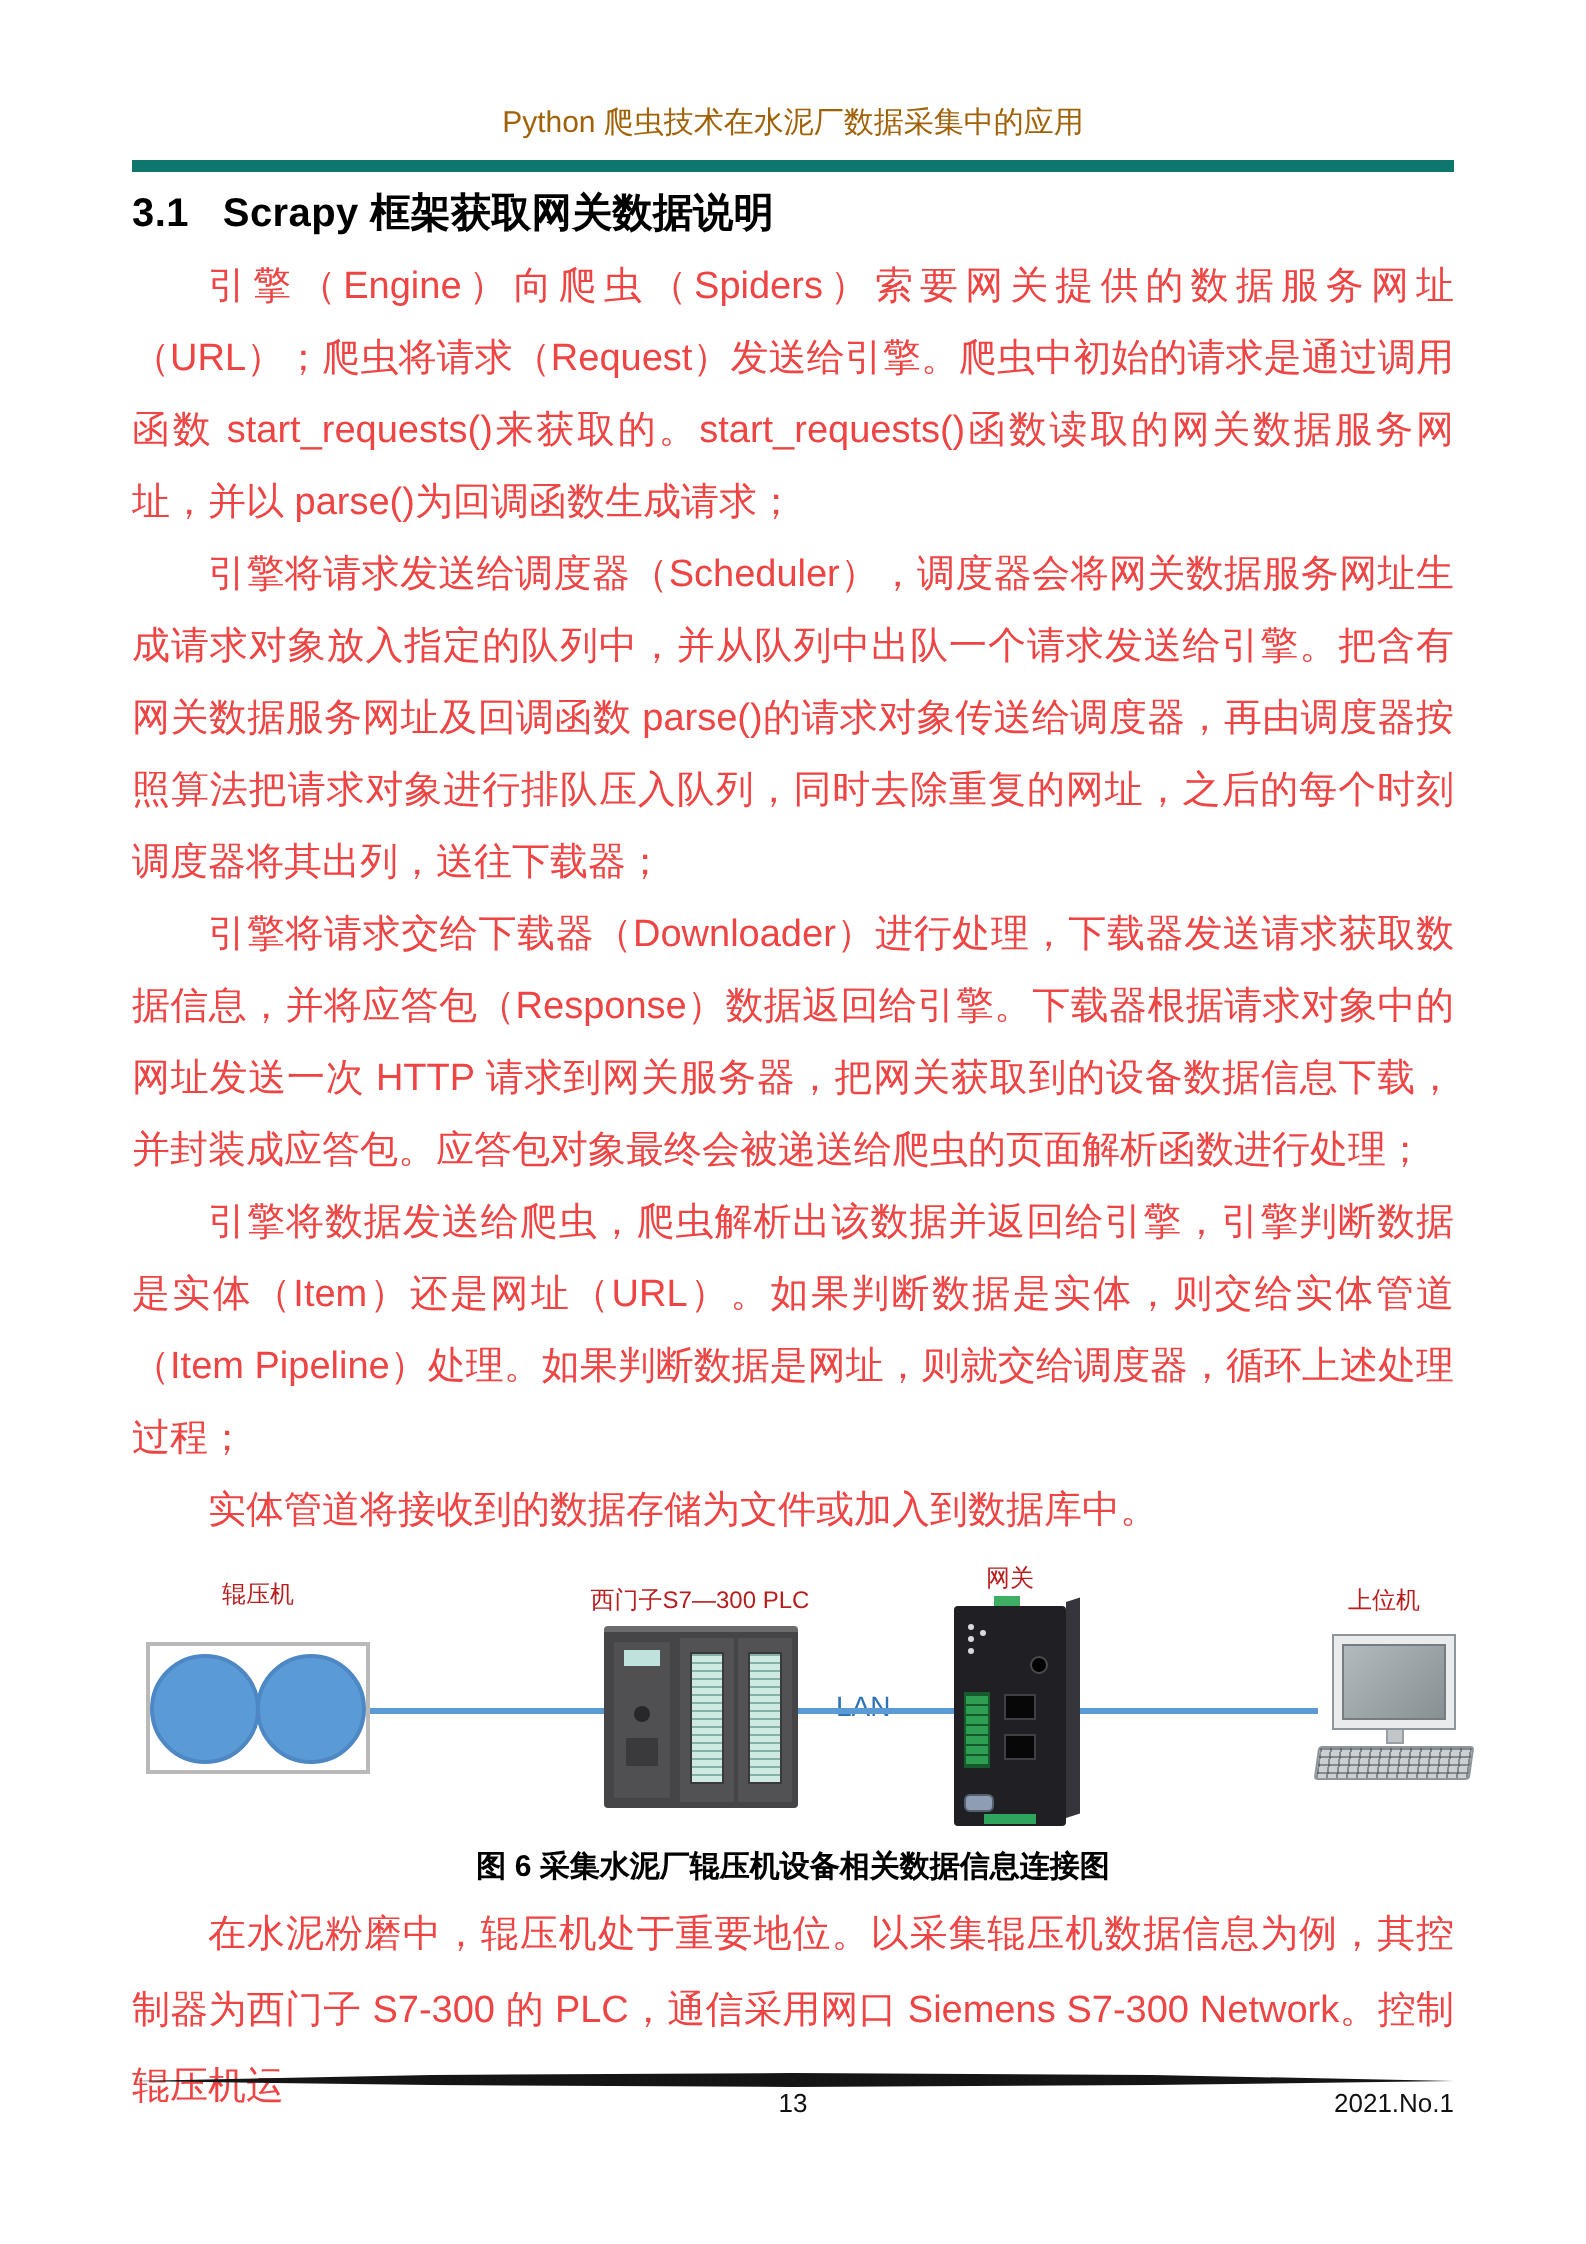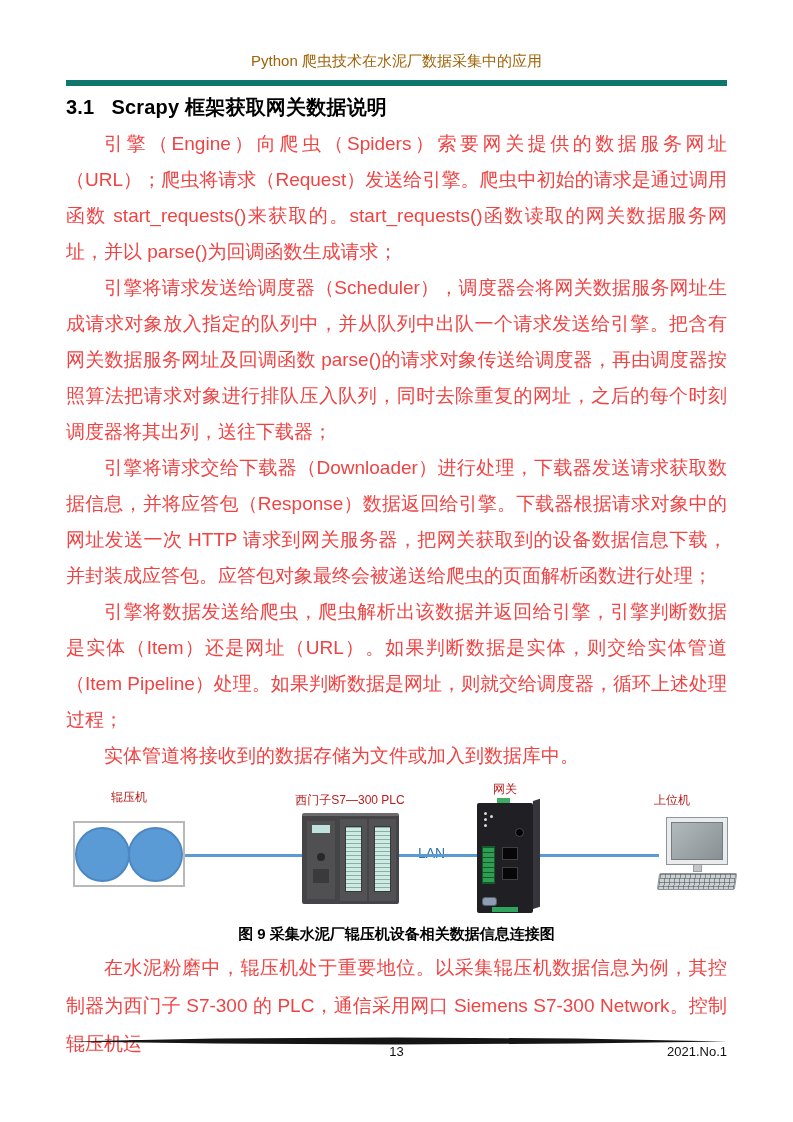--- a/index.html
+++ b/index.html
@@ -26,21 +26,21 @@
     margin:0; color:#ef4444;
   }
   p.body-par.after-fig { line-height:38px; margin-top:4px; }
 
   
   .diagram { position:relative; height:136px; margin-top:9px; }
   .dev-label { position:absolute; font-size:12px; font-weight:500; color:#b91c1c; text-align:center; }
   .lbl-roller { left:7px;  top:6px;  width:112px; }
   .lbl-plc    { left:218px; top:9px;  width:132px; }
   .lbl-gw     { left:405px; top:-2px; width:68px; }
-  .lbl-host   { left:572px; top:9px;  width:68px; }
+  .lbl-host   { left:592px; top:9px;  width:68px; }
   .lan-label  { position:absolute; left:352px; top:62px; font-size:14px; font-weight:500; color:#2E74B5; }
 
   .link-line { position:absolute; top:71px; height:3px; background:#5B9BD5; }
   .seg1 { left:119px; width:118px; }
   .seg2 { left:333px; width:79px; }
   .seg3 { left:466px; width:127px; }
 
   
   .roller-box {
     position:absolute; left:7px; top:38px; width:112px; height:66px; background:#fff;
@@ -170,21 +170,21 @@
 
       <div class="host">
         <div class="monitor">
           <div class="screen"></div>
         </div>
         <div class="stand"></div>
         <div class="keyboard"></div>
       </div>
     </div>
 
-    <div class="figure-caption">图 9 采集水泥厂辊压机设备相关数据信息连接图</div>
+    <div class="figure-caption">图 6 采集水泥厂辊压机设备相关数据信息连接图</div>
 
     <p class="body-par after-fig">在水泥粉磨中，辊压机处于重要地位。以采集辊压机数据信息为例，其控制器为西门子 S7-300 的 PLC，通信采用网口 Siemens S7-300 Network。控制辊压机运</p>
   </div>
 
   <div class="footer-rule">
     <svg width="661" height="9" viewBox="0 0 661 9" preserveAspectRatio="none">
       <polygon points="0,4.5 150,1.5 330,0.5 510,1.5 661,4.5 510,6.5 330,7.5 150,6.5" fill="#151515"></polygon>
     </svg>
   </div>
   <div class="footer-row">

